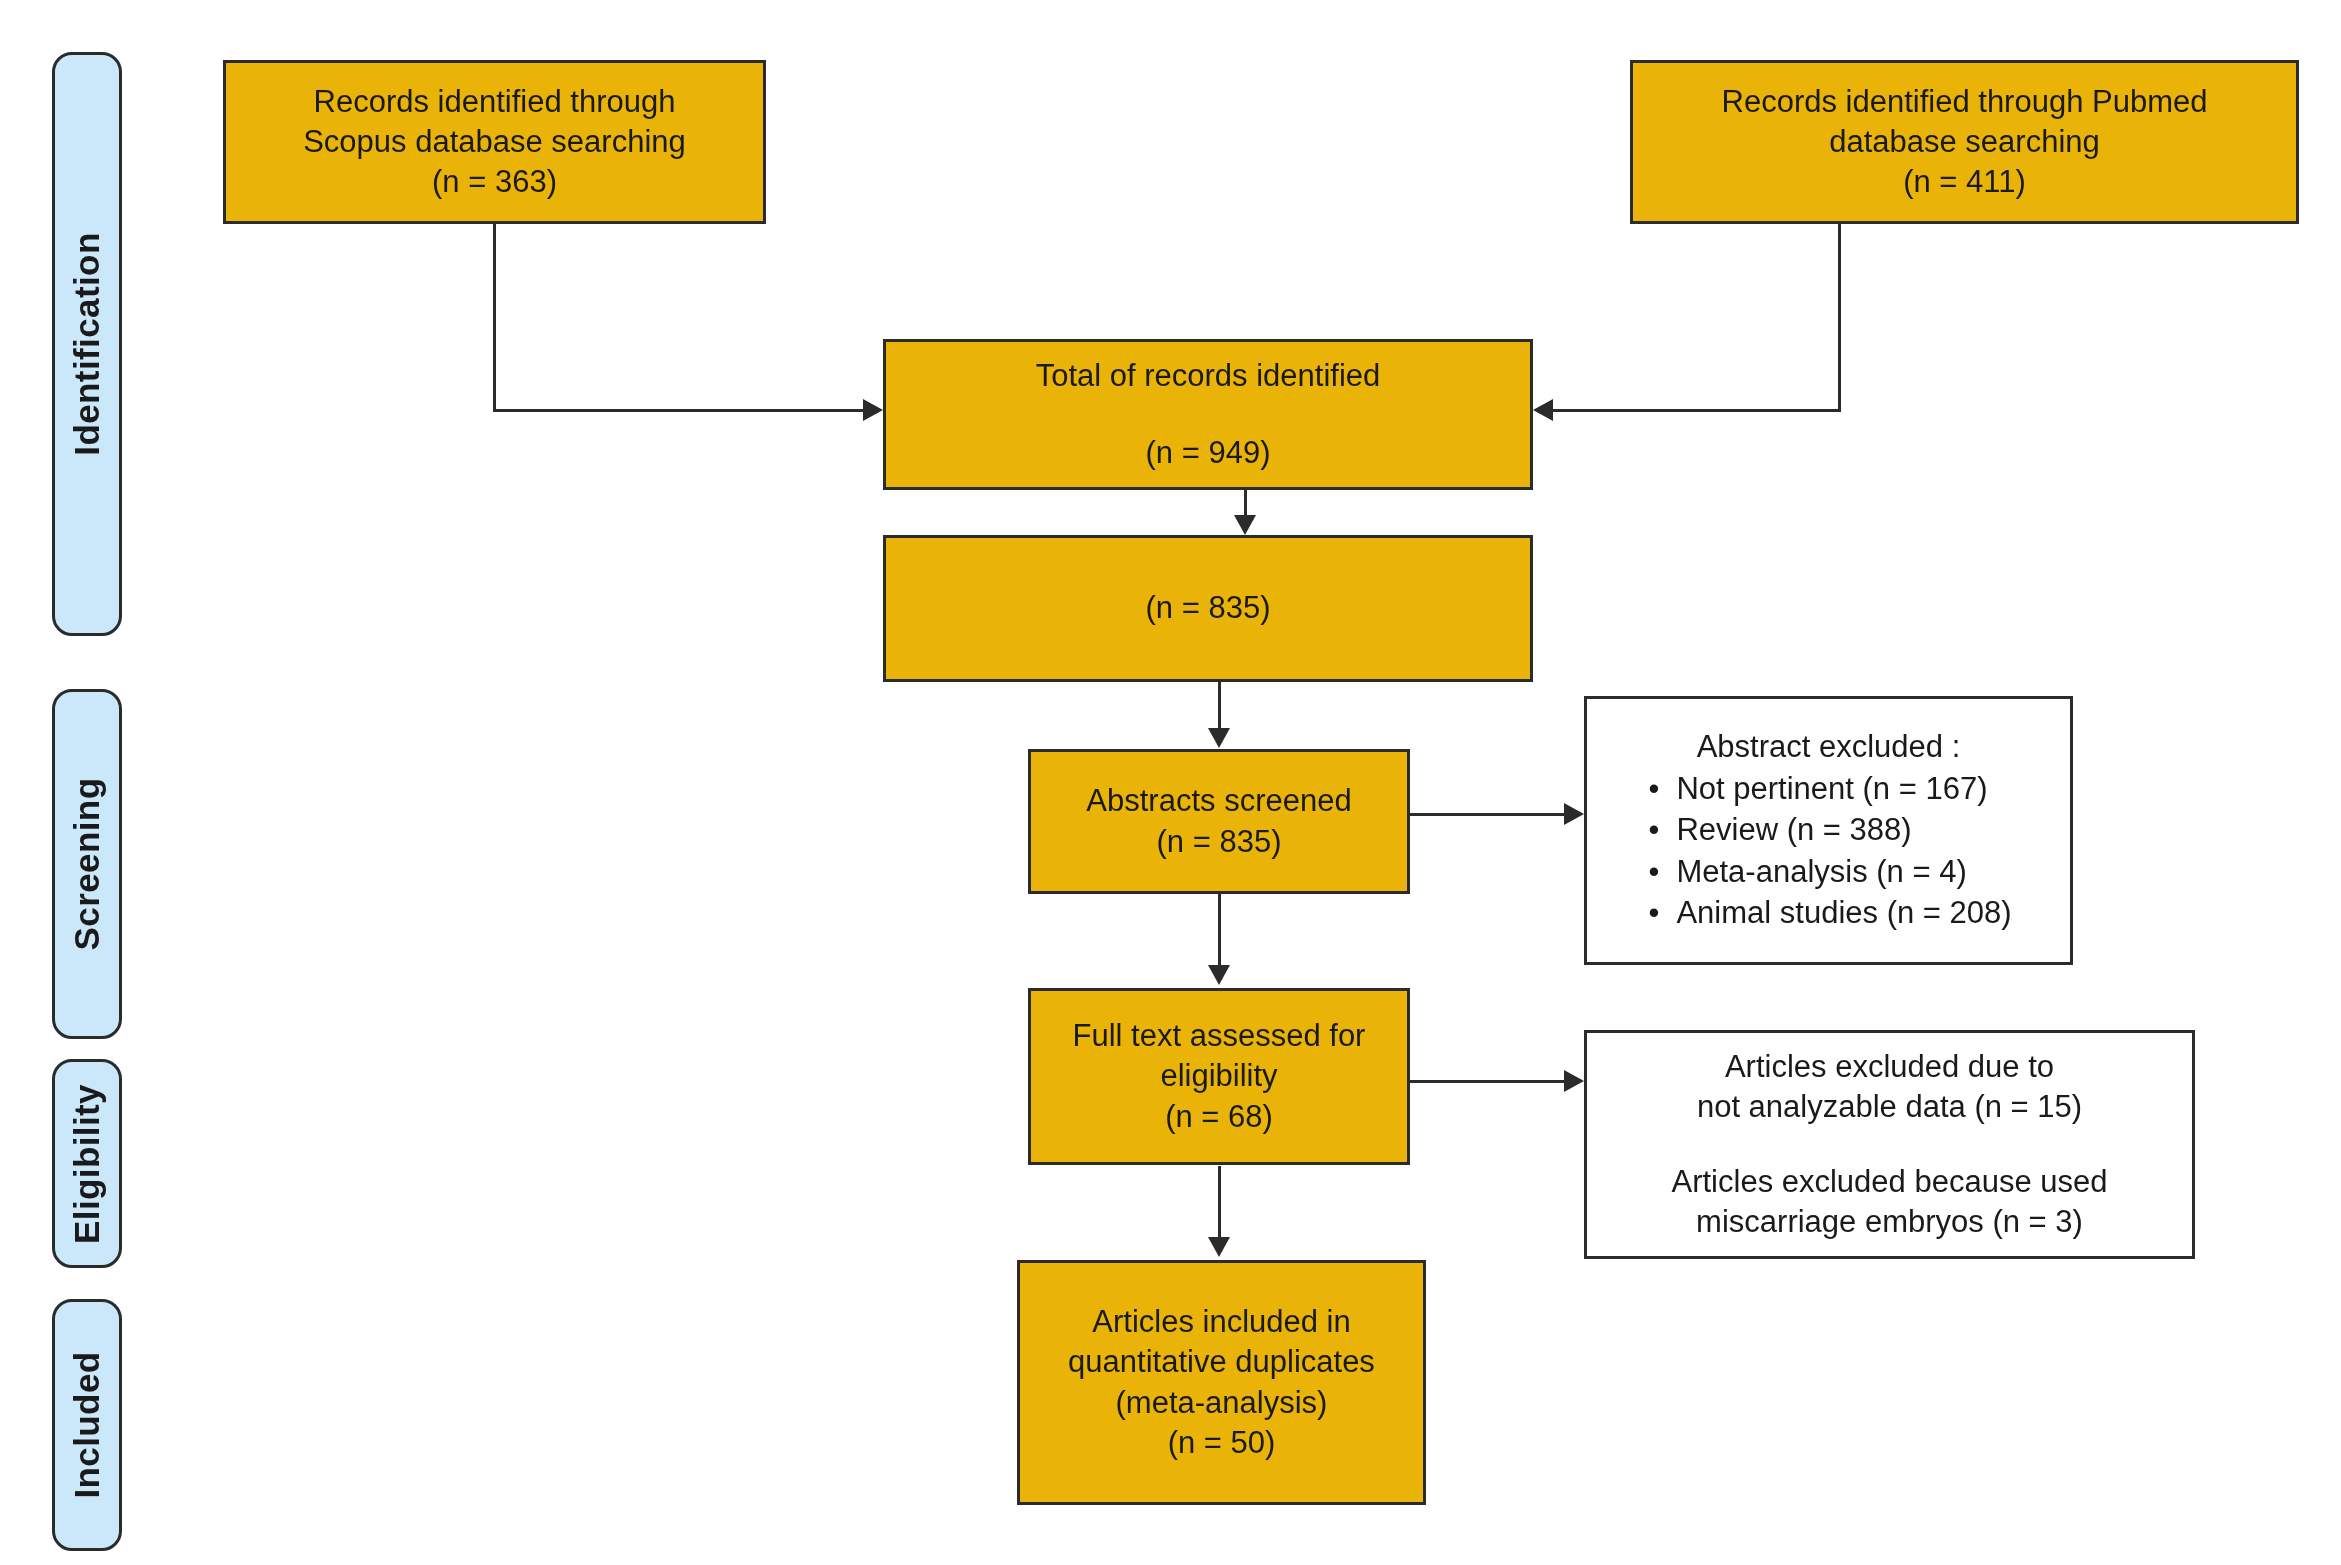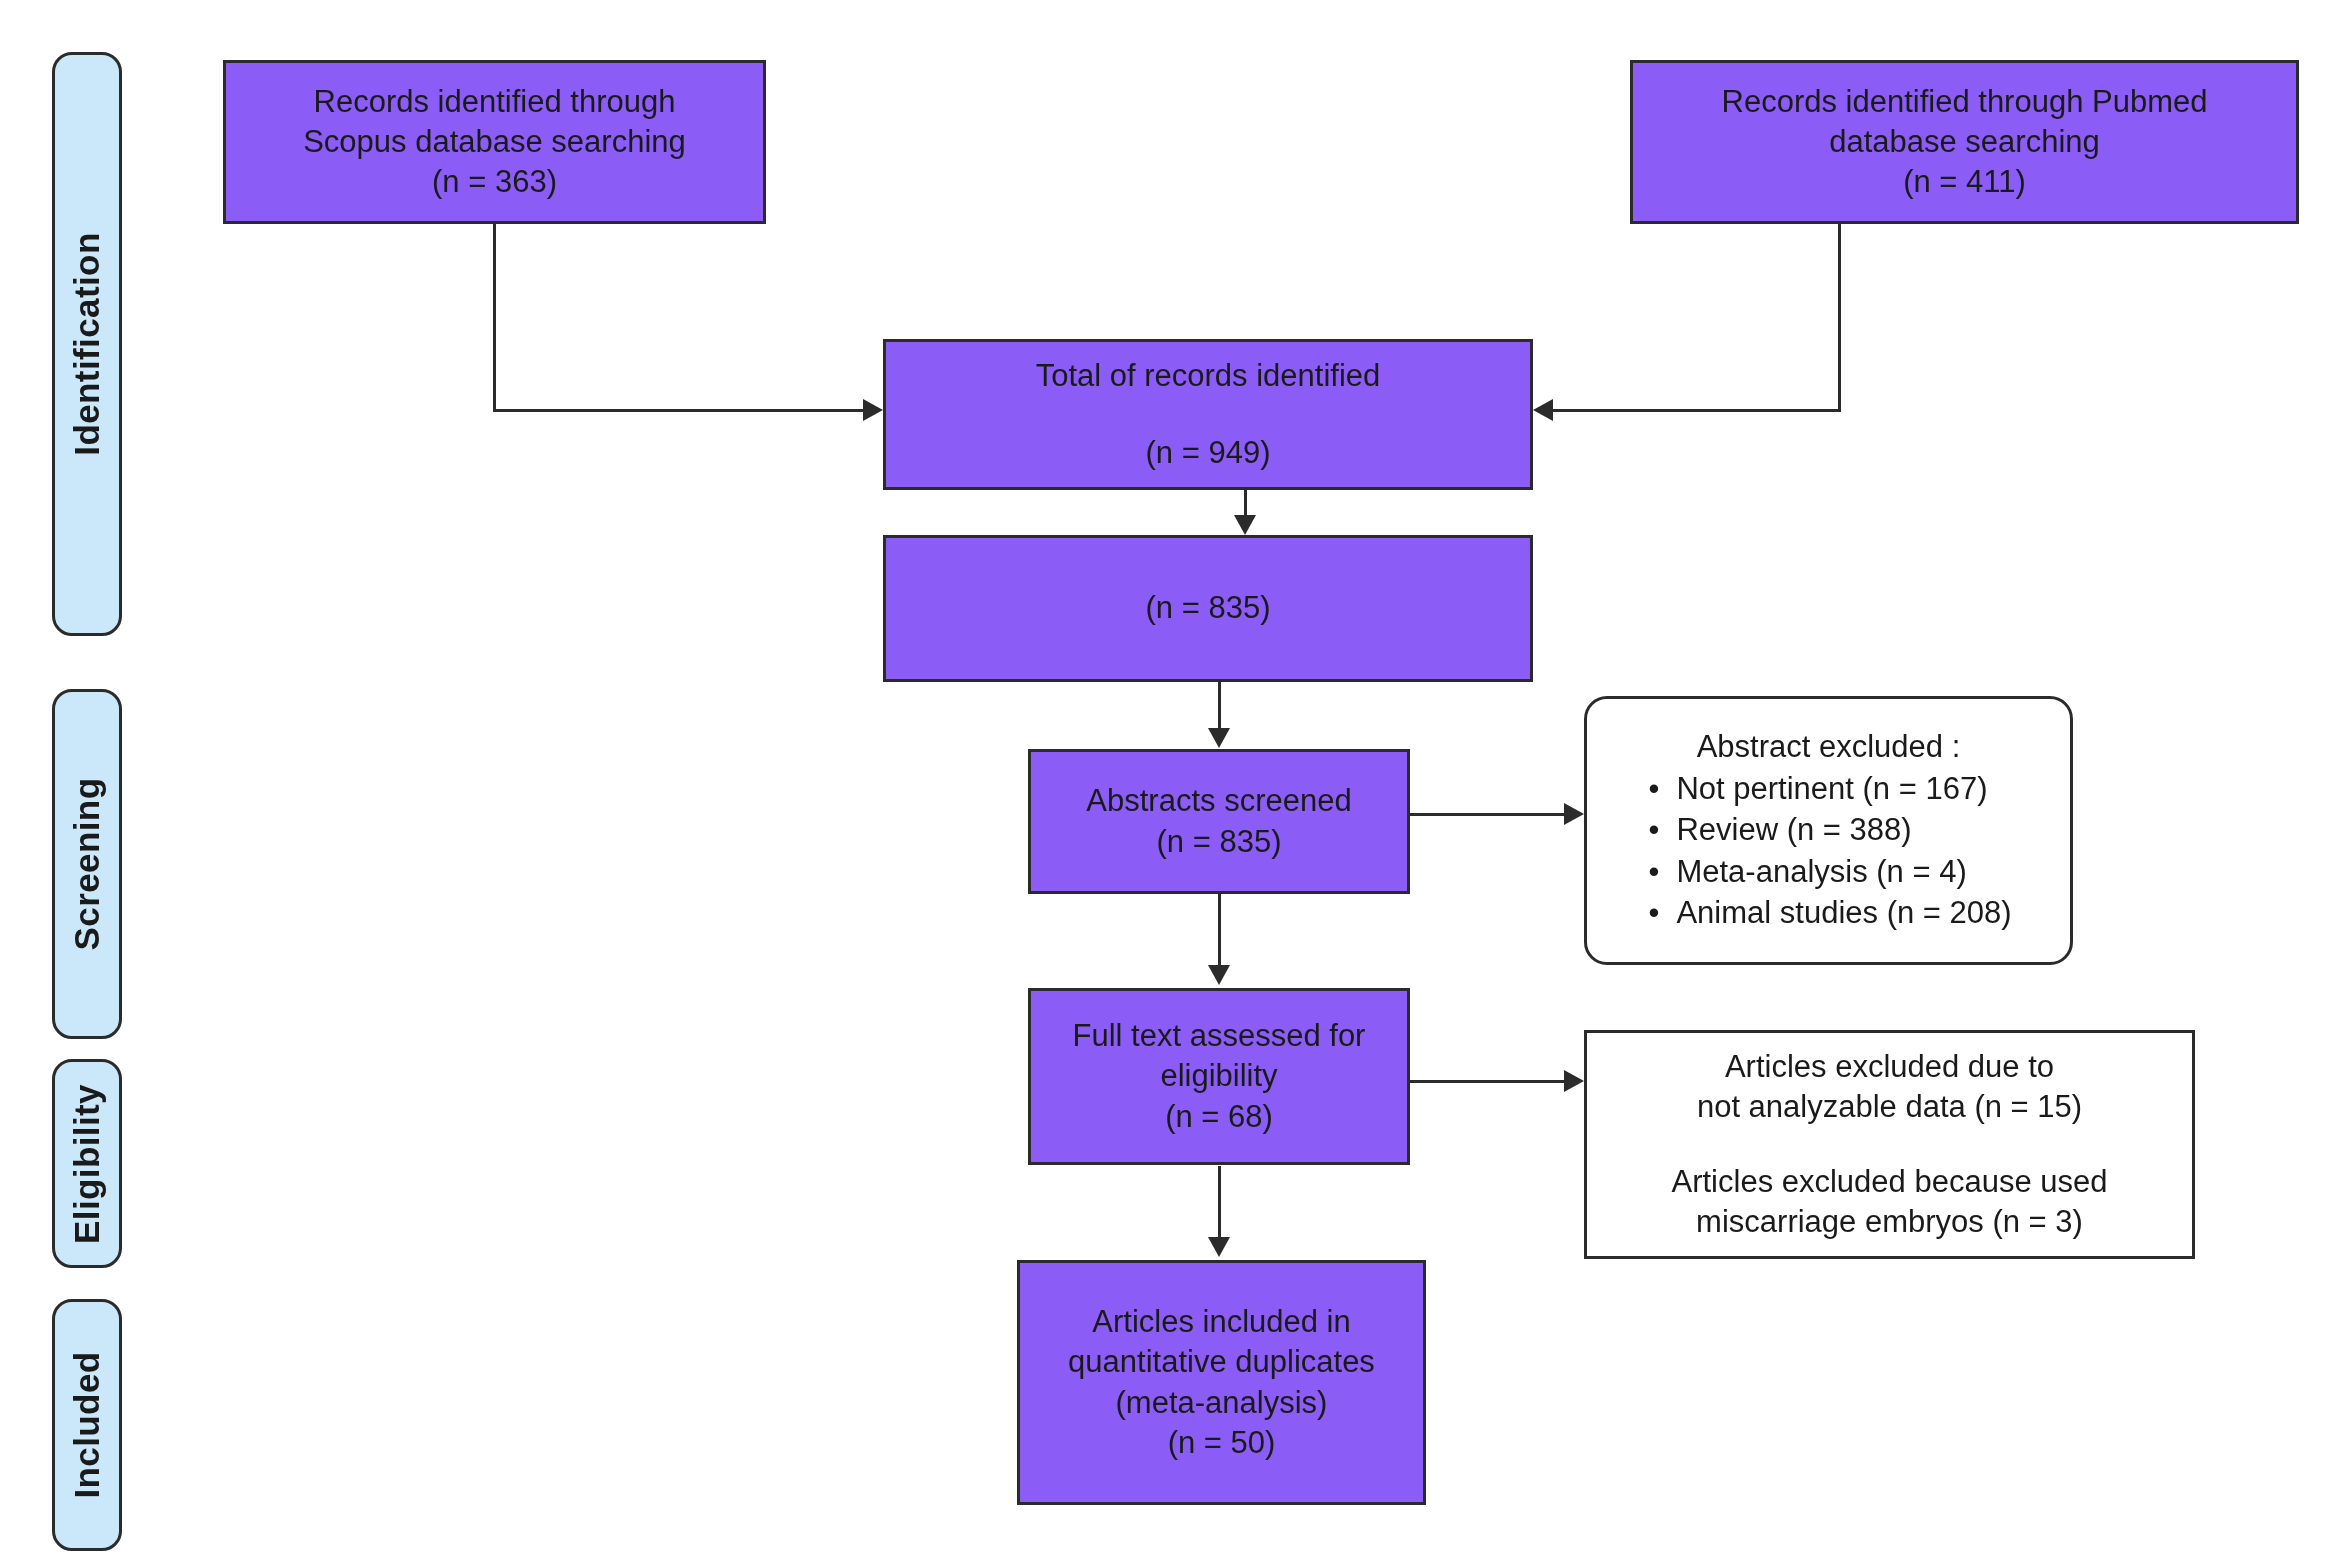--- a/index.html
+++ b/index.html
@@ -34,21 +34,21 @@
     white-space: nowrap;
     font-weight: bold;
     font-size: 35px;
     color: #1a1a1a;
     letter-spacing: 0.4px;
   }
 
   
   .flow-box {
     position: absolute;
-    background: #8b5cf6;
+    background: #eab308;
     border: 3.1px solid #2b2b2b;
     box-sizing: border-box;
     display: flex;
     flex-direction: column;
     align-items: center;
     justify-content: center;
     padding: 4.6px 10.7px;
   }
   .flow-box .line {
     font-size: 31px;
@@ -186,21 +186,21 @@
     <div class="line">(n = 68)</div>
   </div>
 
   <div class="flow-box" style="left:1017px; top:1260px; width:409px; height:245px;">
     <div class="line">Articles included in</div>
     <div class="line">quantitative duplicates</div>
     <div class="line">(meta-analysis)</div>
     <div class="line">(n = 50)</div>
   </div>
 
-  <div class="excl-box" style="left:1584px; top:696px; width:489px; height:269px;border-radius:23px;">
+  <div class="excl-box" style="left:1584px; top:696px; width:489px; height:269px;">
     <div class="excl-title">Abstract excluded :</div>
     <ul class="bullets">
       <li><span class="bullet-dot">•</span><span>Not pertinent (n = 167)</span></li>
       <li><span class="bullet-dot">•</span><span>Review (n = 388)</span></li>
       <li><span class="bullet-dot">•</span><span>Meta-analysis (n = 4)</span></li>
       <li><span class="bullet-dot">•</span><span>Animal studies (n = 208)</span></li>
     </ul>
   </div>
 
   <div class="excl-box" style="left:1584px; top:1030px; width:611px; height:229px;">

